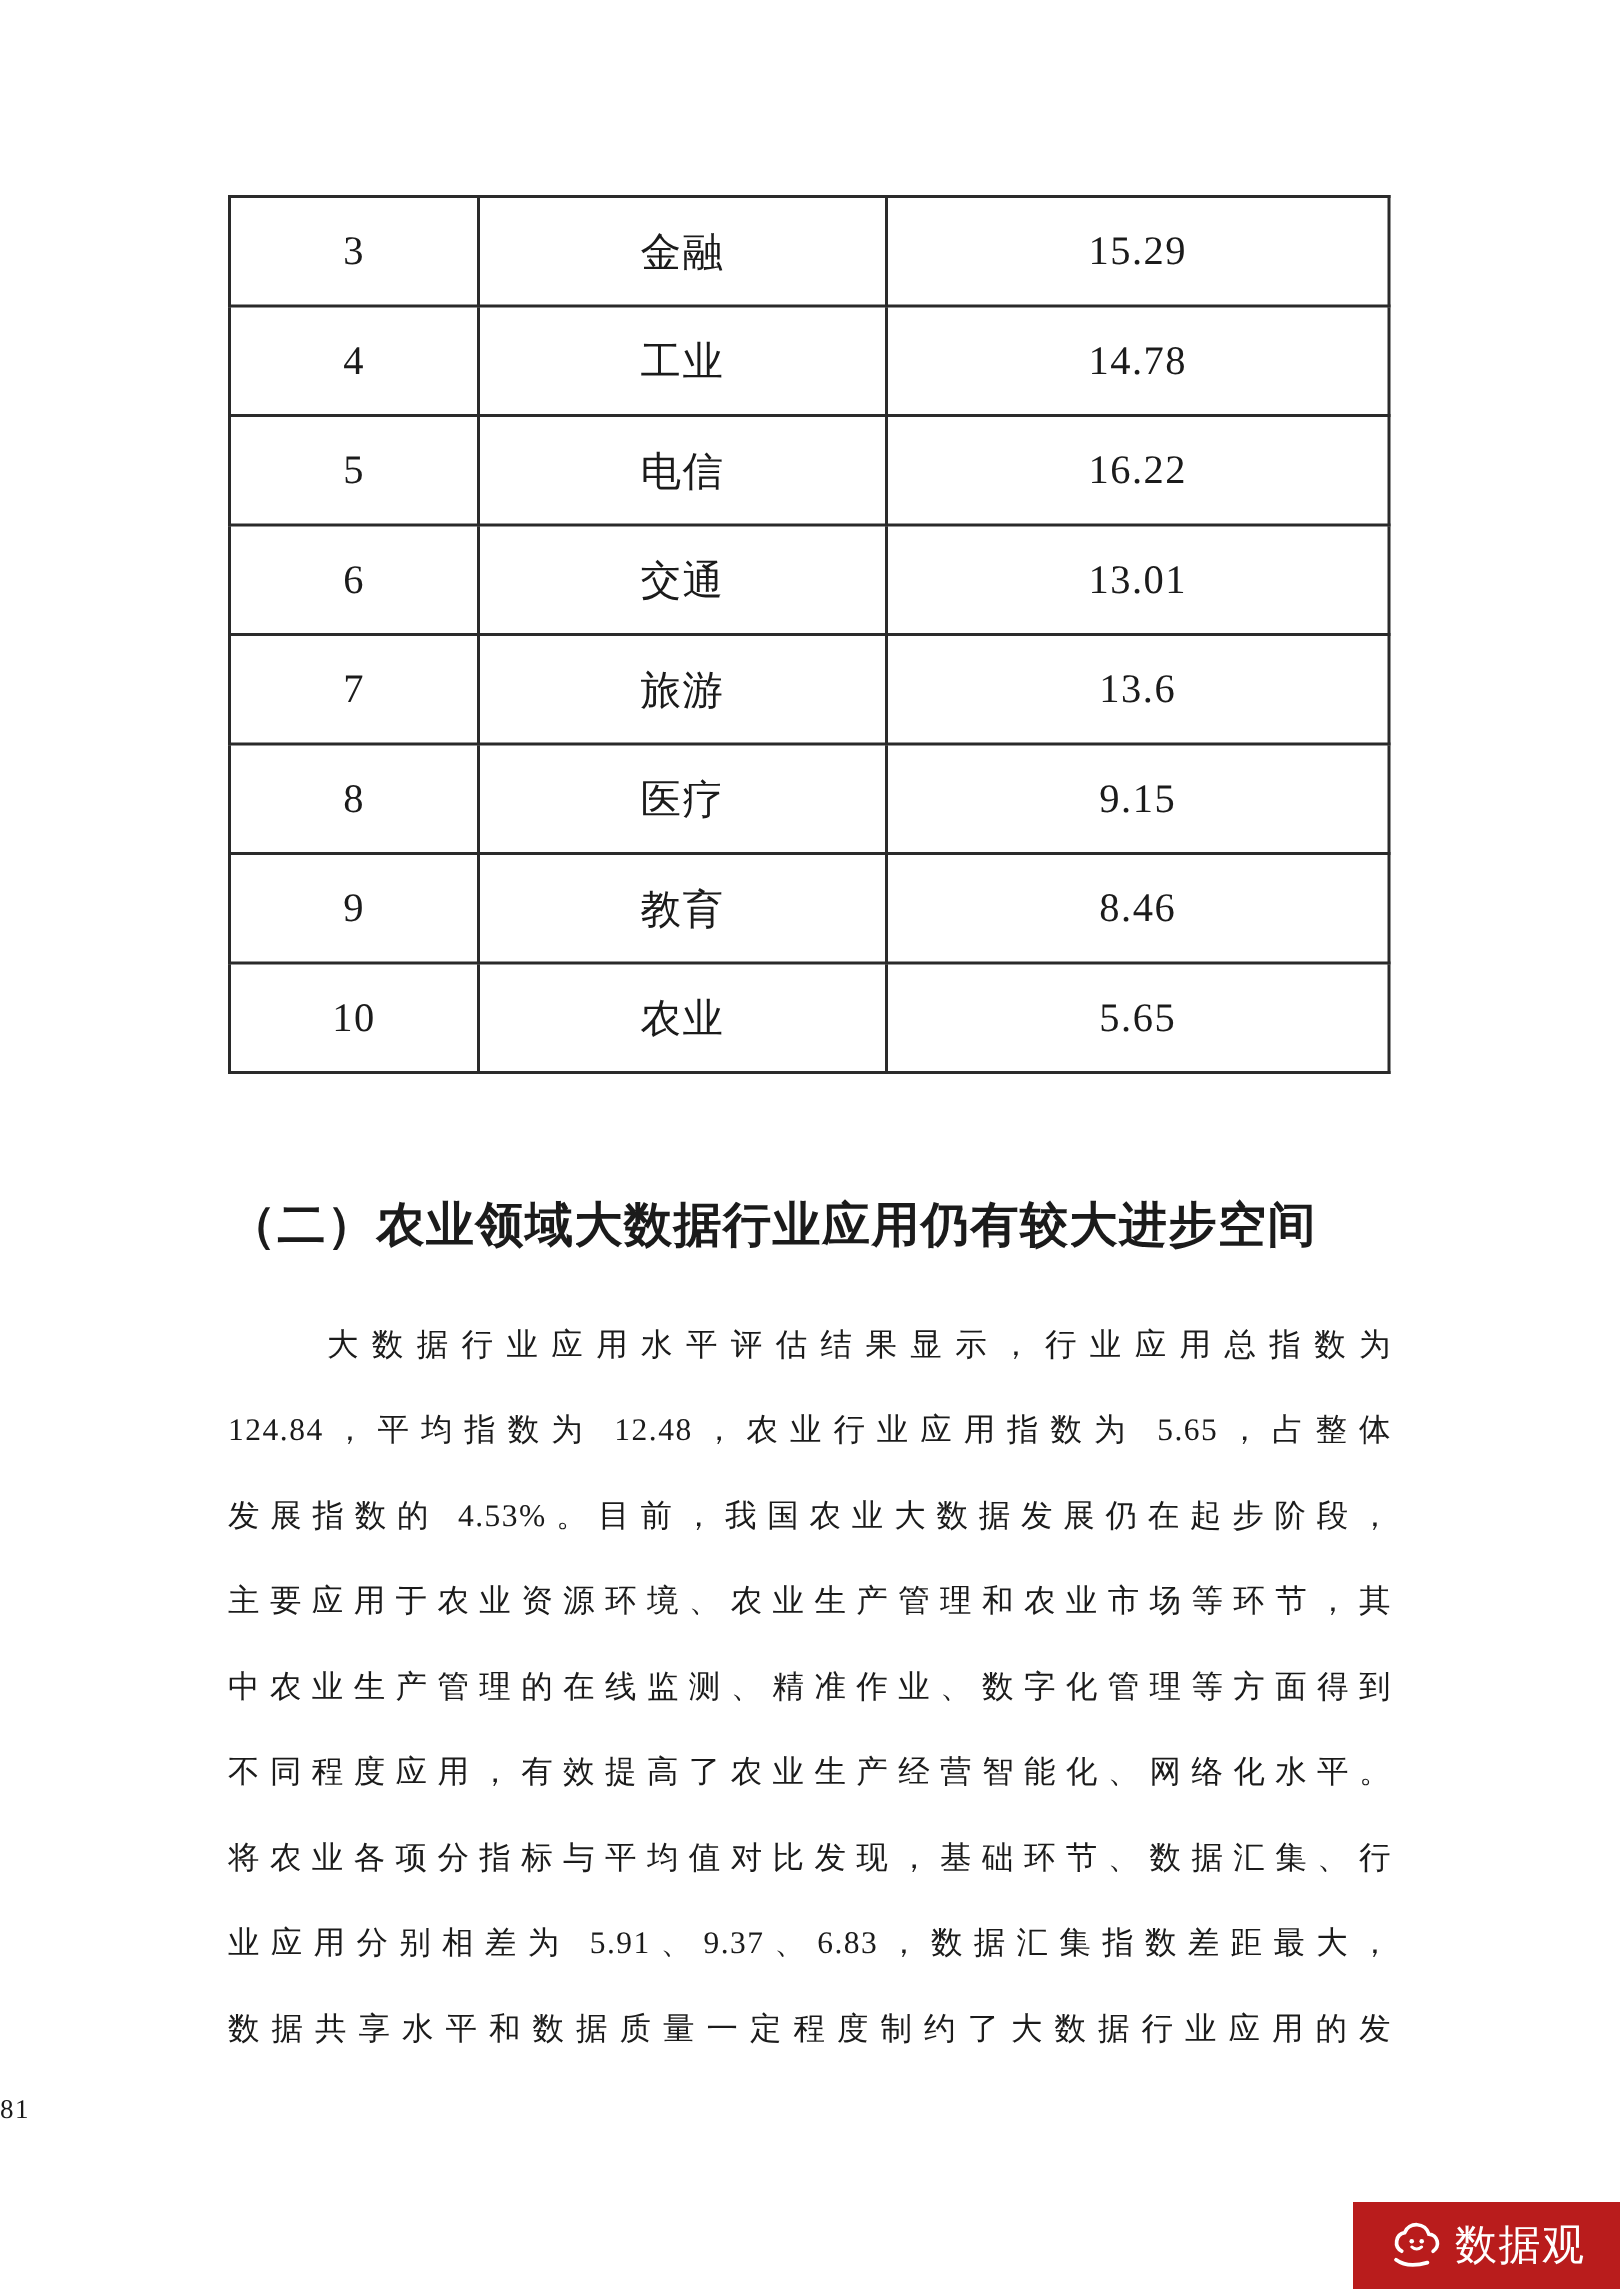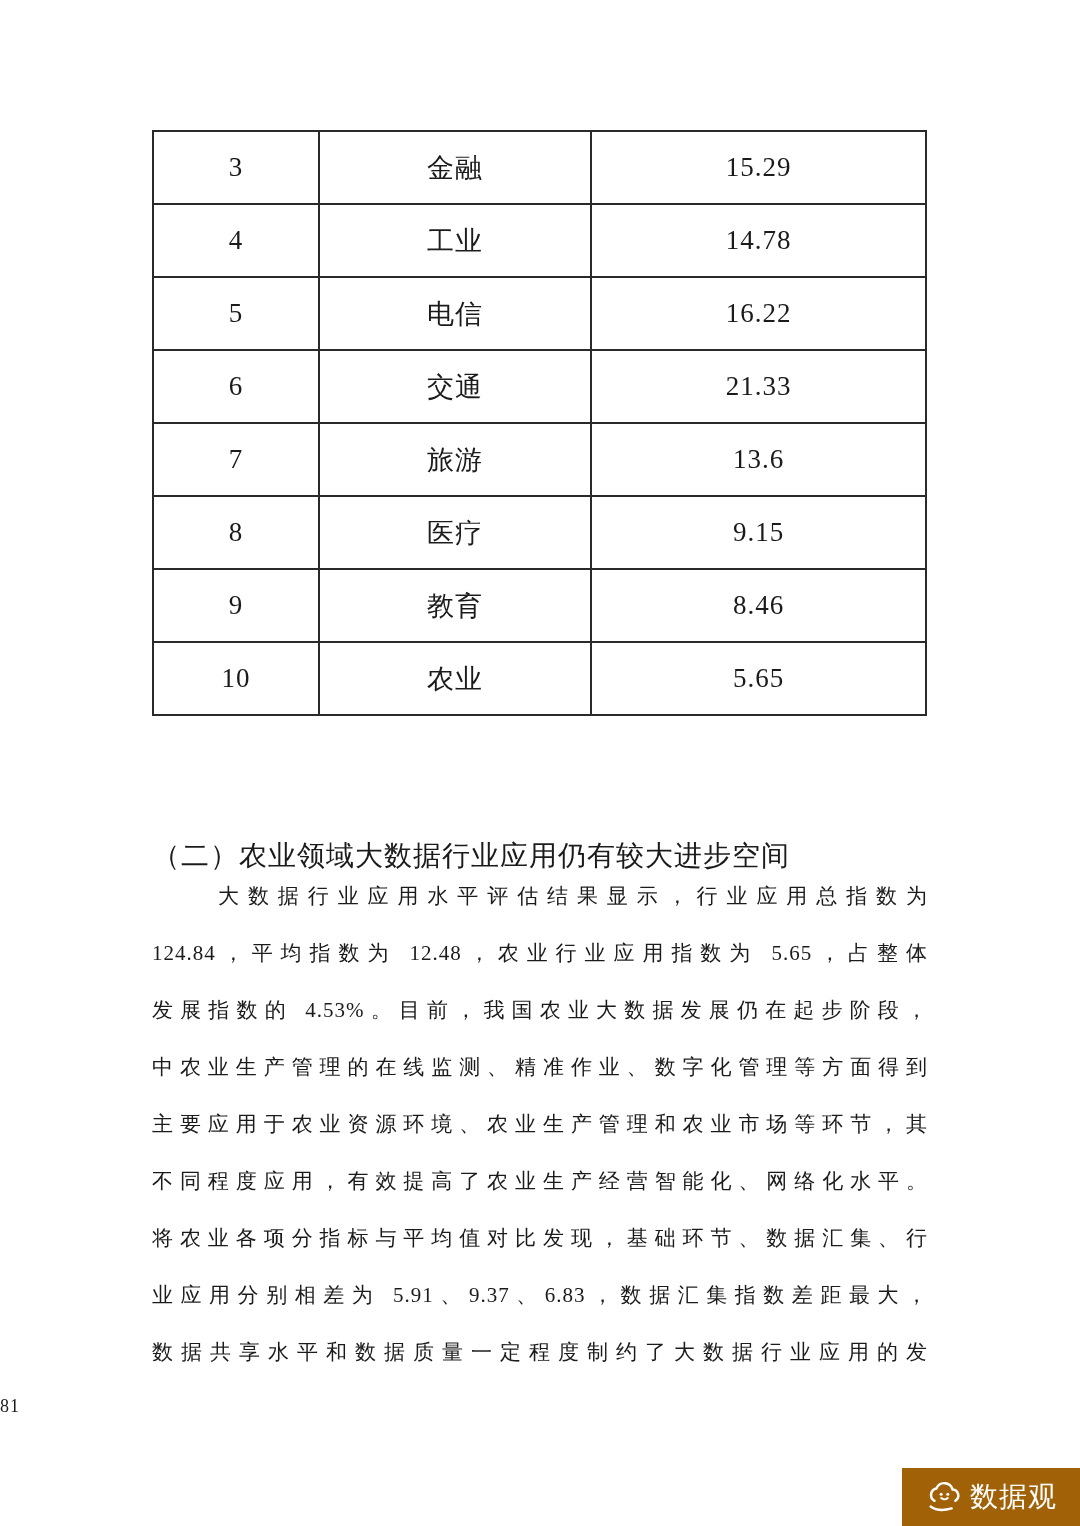--- a/index.html
+++ b/index.html
@@ -23,24 +23,24 @@
     border:2px solid #2a2a2a;
     height:71px;
     text-align:center;
     vertical-align:middle;
     font-size:27px;
     letter-spacing:1px;
     padding:0;
   }
   
   .section-heading{
-    position:absolute;left:152px;top:838px;
+    position:absolute;left:152px;top:798px;
     width:790px;
-    font-size:28px;
-    font-weight:normal;
+    font-size:32px;
+    font-weight:bold;
     letter-spacing:1px;
     line-height:36px;
   }
   
   .paragraph{
     position:absolute;left:152px;top:868px;
     width:776px;
     font-size:21px;
   }
   .paragraph .line{
@@ -59,21 +59,21 @@
     position:absolute;left:0;top:1396px;
     width:100%;
     text-align:left;
     font-size:18px;
     letter-spacing:1px;
   }
   
   .brand-watermark{
     position:absolute;right:0;bottom:0;
     width:178px;height:58px;
-    background:#a16207;
+    background:#b91c1c;
     display:flex;
     align-items:center;
     justify-content:center;
     gap:7px;
     color:#ffffff;
   }
   .brand-watermark .brand-logo{
     width:38px;height:32px;
     display:flex;align-items:center;justify-content:center;
   }
@@ -106,21 +106,21 @@
         <td>14.78</td>
       </tr>
       <tr>
         <td>5</td>
         <td>电信</td>
         <td>16.22</td>
       </tr>
       <tr>
         <td>6</td>
         <td>交通</td>
-        <td>21.33</td>
+        <td>13.01</td>
       </tr>
       <tr>
         <td>7</td>
         <td>旅游</td>
         <td>13.6</td>
       </tr>
       <tr>
         <td>8</td>
         <td>医疗</td>
         <td>9.15</td>
@@ -137,22 +137,22 @@
       </tr>
     </tbody>
   </table>
 
   <div class="section-heading">（二）农业领域大数据行业应用仍有较大进步空间</div>
 
   <div class="paragraph">
     <div class="line indent">大数据行业应用水平评估结果显示，行业应用总指数为</div>
     <div class="line">124.84，平均指数为 12.48，农业行业应用指数为 5.65，占整体</div>
     <div class="line">发展指数的 4.53%。目前，我国农业大数据发展仍在起步阶段，</div>
+    <div class="line">主要应用于农业资源环境、农业生产管理和农业市场等环节，其</div>
     <div class="line">中农业生产管理的在线监测、精准作业、数字化管理等方面得到</div>
-    <div class="line">主要应用于农业资源环境、农业生产管理和农业市场等环节，其</div>
     <div class="line">不同程度应用，有效提高了农业生产经营智能化、网络化水平。</div>
     <div class="line">将农业各项分指标与平均值对比发现，基础环节、数据汇集、行</div>
     <div class="line">业应用分别相差为 5.91、9.37、6.83，数据汇集指数差距最大，</div>
     <div class="line">数据共享水平和数据质量一定程度制约了大数据行业应用的发</div>
   </div>
 
   <div class="page-number">81</div>
 
   <div class="brand-watermark">
     <span class="brand-logo">

